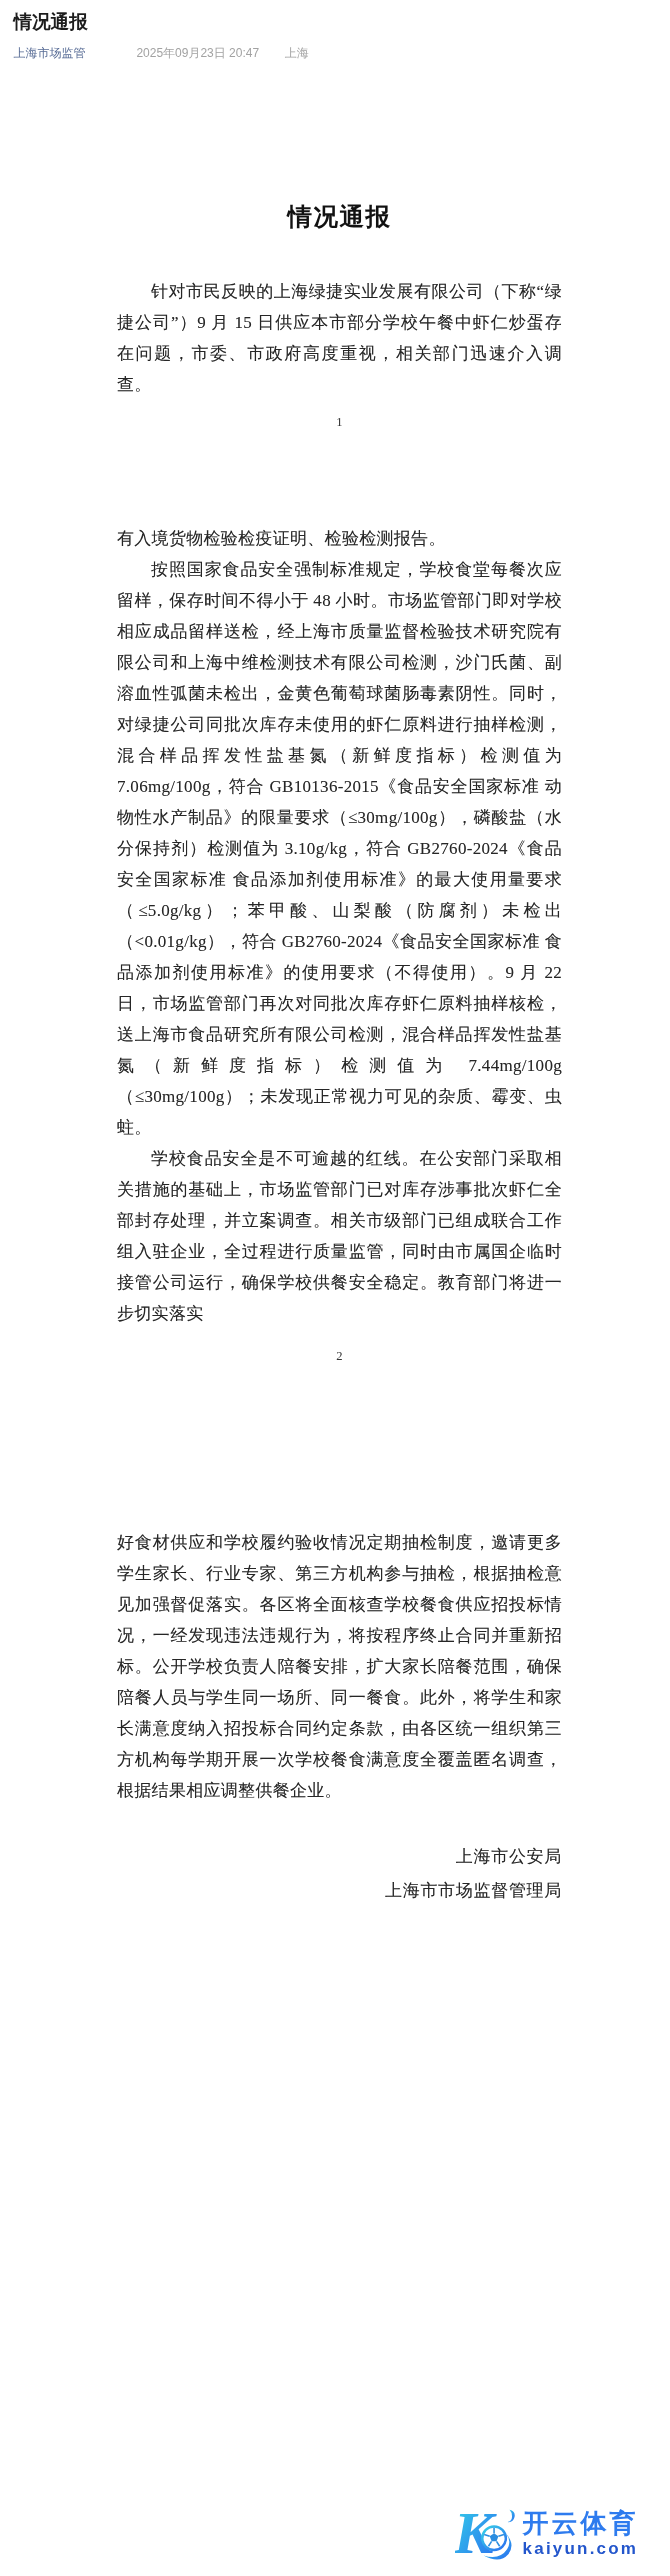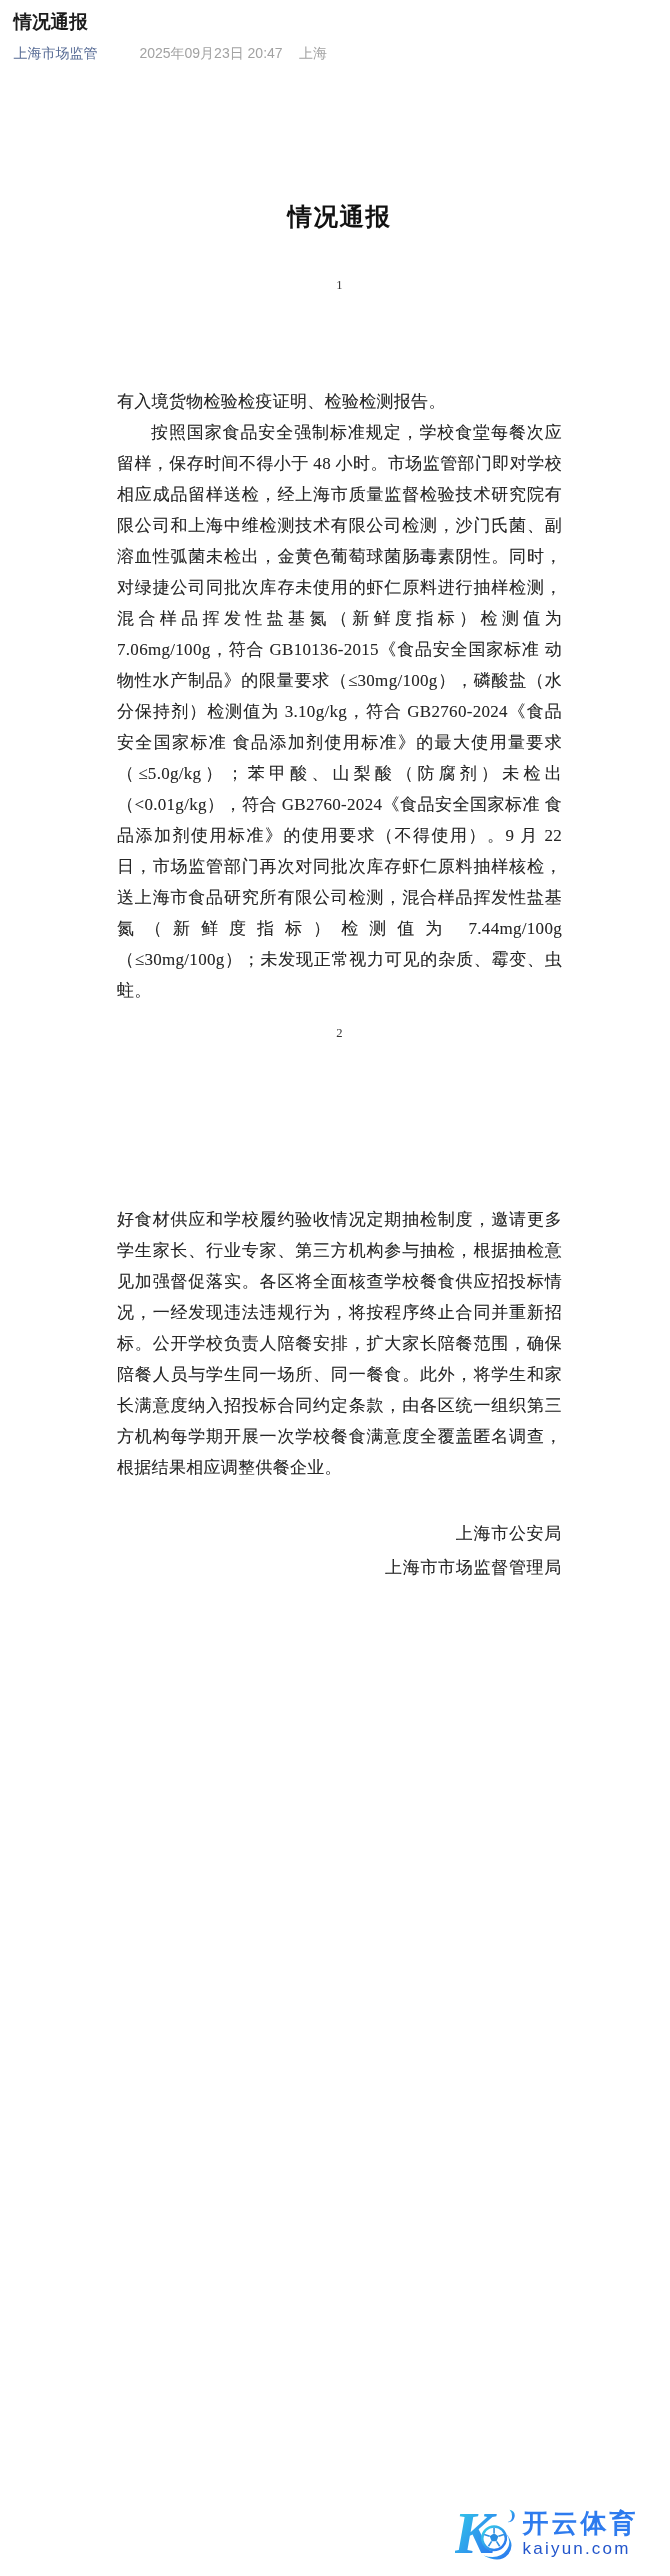--- a/index.html
+++ b/index.html
@@ -16,25 +16,25 @@
   
   .article-header { padding: 9px 13.4px 0 13.4px; }
   .article-title {
     font-size: 18.6px;
     line-height: 25px;
     font-weight: 700;
     color: #1d1d1d;
   }
   .byline {
     margin-top: 12px;
-    font-size: 14px;
+    font-size: 12px;
     line-height: 15.6px;
     display: flex;
     align-items: baseline;
-    gap: 15px;
+    gap: 24px;
   }
   .account-name { color: #576b95; cursor: pointer; text-decoration: none; }
   .publish-date { color: #a2a2a2; margin-left: 27px; }
   .publish-location { color: #a2a2a2; margin-left: 1.5px; text-align: right; }
 
   
   .doc {
     width: 445px;
     margin-left: 117px;
     font-family: "Liberation Serif", "DejaVu Serif", serif;
@@ -98,21 +98,21 @@
     font-size: 26px;
     line-height: 30px;
     font-weight: 700;
     color: #2e7bee;
     letter-spacing: 3px;
     font-family: "Liberation Sans", sans-serif;
   }
   .wm-domain {
     font-size: 17px;
     line-height: 22px;
-    font-weight: 400;
+    font-weight: 700;
     color: #2356cc;
     letter-spacing: 2.2px;
     font-family: "Liberation Sans", sans-serif;
   }
 </style>
 </head>
 <body>
 
 <header class="article-header">
   <h1 class="article-title">情况通报</h1>
@@ -121,26 +121,28 @@
     <span class="publish-date">2025年09月23日 20:47</span>
     <span class="publish-location">上海</span>
   </div>
 </header>
 
 <main class="doc">
 
   <h2 class="doc-title">情况通报</h2>
 
   <section class="doc-page-body page-1">
+    <p class="indent">针对市民反映的上海绿捷实业发展有限公司（下称“绿捷公司”）9 月 15 日供应本市部分学校午餐中虾仁炒蛋存在问题，市委、市政府高度重视，相关部门迅速介入调查。</p>
     <div class="page-number">1</div>
   </section>
 
   <section class="doc-page-body page-2">
     <p>有入境货物检验检疫证明、检验检测报告。</p>
     <p class="indent">按照国家食品安全强制标准规定，学校食堂每餐次应留样，保存时间不得小于 48 小时。市场监管部门即对学校相应成品留样送检，经上海市质量监督检验技术研究院有限公司和上海中维检测技术有限公司检测，沙门氏菌、副溶血性弧菌未检出，金黄色葡萄球菌肠毒素阴性。同时，对绿捷公司同批次库存未使用的虾仁原料进行抽样检测，混合样品挥发性盐基氮（新鲜度指标）检测值为 7.06mg/100g，符合 GB10136-2015《食品安全国家标准 动物性水产制品》的限量要求（≤30mg/100g），磷酸盐（水分保持剂）检测值为 3.10g/kg，符合 GB2760-2024《食品安全国家标准 食品添加剂使用标准》的最大使用量要求（≤5.0g/kg）；苯甲酸、山梨酸（防腐剂）未检出（&lt;0.01g/kg），符合 GB2760-2024《食品安全国家标准 食品添加剂使用标准》的使用要求（不得使用）。9 月 22 日，市场监管部门再次对同批次库存虾仁原料抽样核检，送上海市食品研究所有限公司检测，混合样品挥发性盐基氮（新鲜度指标）检测值为 7.44mg/100g（≤30mg/100g）；未发现正常视力可见的杂质、霉变、虫蛀。</p>
+    <p class="indent">学校食品安全是不可逾越的红线。在公安部门采取相关措施的基础上，市场监管部门已对库存涉事批次虾仁全部封存处理，并立案调查。相关市级部门已组成联合工作组入驻企业，全过程进行质量监管，同时由市属国企临时接管公司运行，确保学校供餐安全稳定。教育部门将进一步切实落实</p>
     <div class="page-number pg2-num">2</div>
   </section>
 
   <section class="doc-page-body page-3">
     <p>好食材供应和学校履约验收情况定期抽检制度，邀请更多学生家长、行业专家、第三方机构参与抽检，根据抽检意见加强督促落实。各区将全面核查学校餐食供应招投标情况，一经发现违法违规行为，将按程序终止合同并重新招标。公开学校负责人陪餐安排，扩大家长陪餐范围，确保陪餐人员与学生同一场所、同一餐食。此外，将学生和家长满意度纳入招投标合同约定条款，由各区统一组织第三方机构每学期开展一次学校餐食满意度全覆盖匿名调查，根据结果相应调整供餐企业。</p>
 
     <div class="sign-block">
       <div class="sign-line">上海市公安局</div>
       <div class="sign-line">上海市市场监督管理局</div>
 

